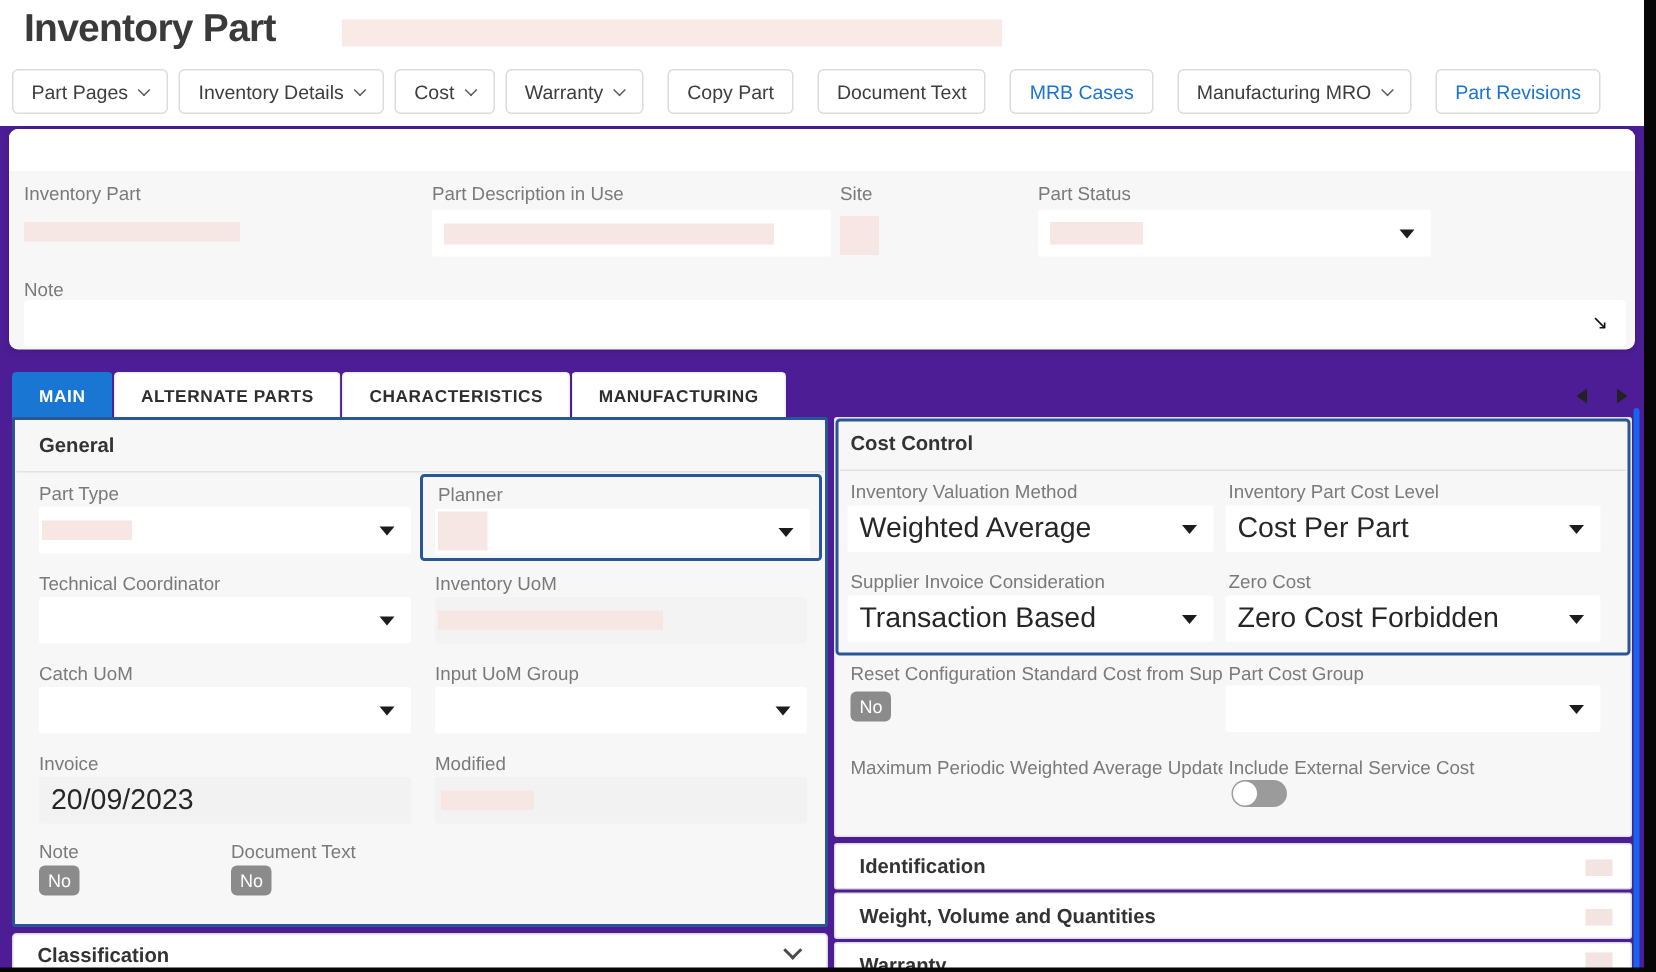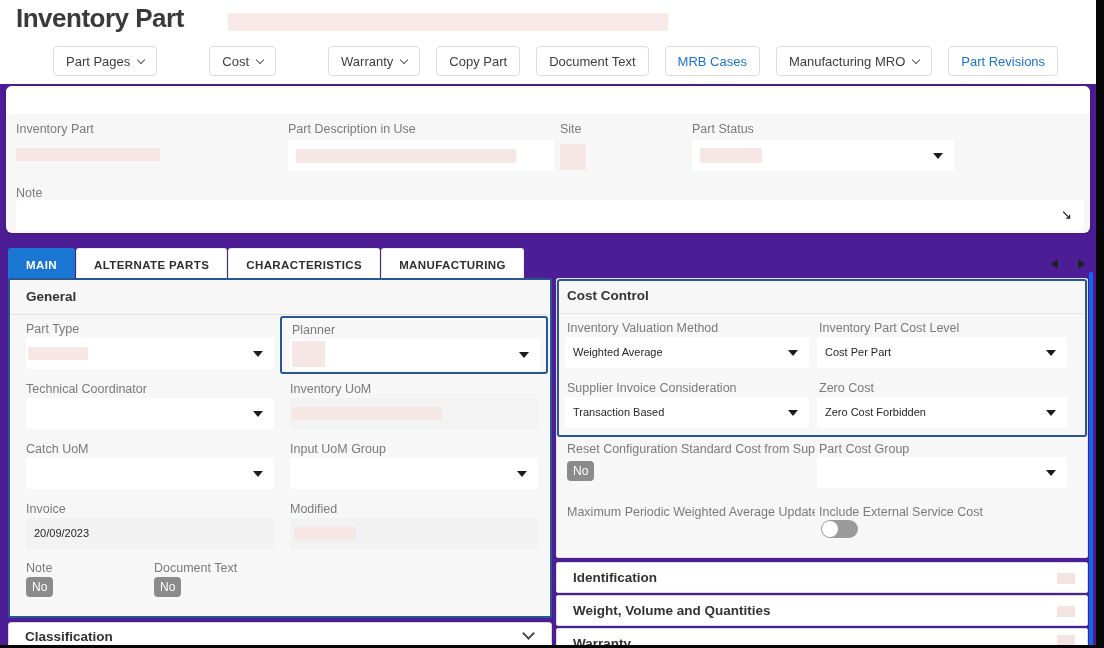--- a/index.html
+++ b/index.html
@@ -9,34 +9,34 @@
 
   
   .top-white{position:absolute;left:0;top:0;width:1096px;height:84px;background:#fff;}
   .page-title{position:absolute;left:16px;top:3px;font-size:26px;font-weight:bold;color:#3a3a3a;letter-spacing:-0.5px;}
   .title-redact{position:absolute;left:228px;top:13px;width:440px;height:18px;background:#f9eae8;}
 
   
   .toolbar{position:absolute;left:8px;top:46px;height:30px;display:flex;align-items:center;}
   .tbtn{height:30px;display:inline-flex;align-items:center;gap:8px;padding:0 12px;background:#fff;
         border:1px solid #dcdcdc;border-radius:4px;font-family:inherit;font-size:13px;color:#3d3d3d;
-        margin-right:7px;cursor:pointer;white-space:nowrap;margin-left:45px;}
+        margin-right:7px;cursor:pointer;white-space:nowrap;}
   .tbtn.gap{margin-left:9px;}
   .tbtn.link{color:#1a73d4;}
   .tchev{width:6px;height:6px;border-right:1.5px solid #5a5a5a;border-bottom:1.5px solid #5a5a5a;
          transform:rotate(45deg);display:inline-block;margin-top:-3px;}
 
   
   .main-card{position:absolute;left:6px;top:86px;width:1084px;height:147px;background:#f7f7f7;
              border-radius:6px;box-shadow:0 1px 4px rgba(0,0,0,.15);}
   .card-top{position:absolute;left:0;top:0;width:100%;height:28px;background:#fff;border-radius:6px 6px 0 0;}
   .lbl{position:absolute;font-size:12.5px;color:#7a7a7a;white-space:nowrap;}
   .redact{position:absolute;background:#f7e7e4;}
   .dd{position:absolute;background:#fff;height:31px;border-radius:2px;}
-  .dval{position:absolute;left:8px;top:0;line-height:31px;font-size:11px;color:#262626;white-space:nowrap;}
+  .dval{position:absolute;left:8px;top:0;line-height:31px;font-size:19px;color:#262626;white-space:nowrap;}
   .caret{position:absolute;right:11px;top:13px;width:0;height:0;border-left:5px solid transparent;
          border-right:5px solid transparent;border-top:6px solid #1c1c1c;}
   .ro{position:absolute;background:#f1f1f1;height:31px;border-radius:2px;}
   .note-area{position:absolute;left:10px;top:114px;width:1068px;height:31px;background:#fff;border-radius:3px;}
   .resize-ic{position:absolute;right:12px;top:7px;font-size:13px;color:#111;cursor:pointer;}
 
   
   .tabs{position:absolute;left:8px;top:248px;height:32px;display:flex;text-align:center;}
   .tab{height:32px;display:flex;align-items:center;padding:0 17px;background:#fff;color:#2e2e2e;
        font-size:11.5px;font-weight:bold;letter-spacing:.4px;border-radius:3px 3px 0 0;margin-right:1px;
@@ -84,20 +84,24 @@
     <h1 class="page-title">Inventory Part</h1>
     <div class="title-redact"></div>
   </div>
 
   <div class="toolbar">
     <button class="tbtn">
       <span>Part Pages</span>
       <span class="tchev"></span>
     </button>
     <button class="tbtn">
+      <span>Inventory Details</span>
+      <span class="tchev"></span>
+    </button>
+    <button class="tbtn">
       <span>Cost</span>
       <span class="tchev"></span>
     </button>
     <button class="tbtn">
       <span>Warranty</span>
       <span class="tchev"></span>
     </button>
     <button class="tbtn gap">
       <span>Copy Part</span>
     </button>

